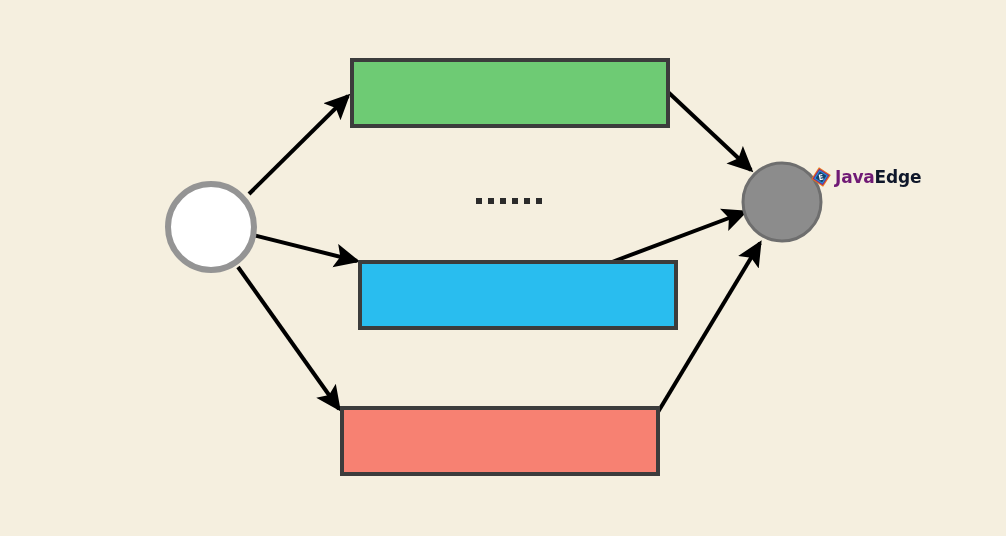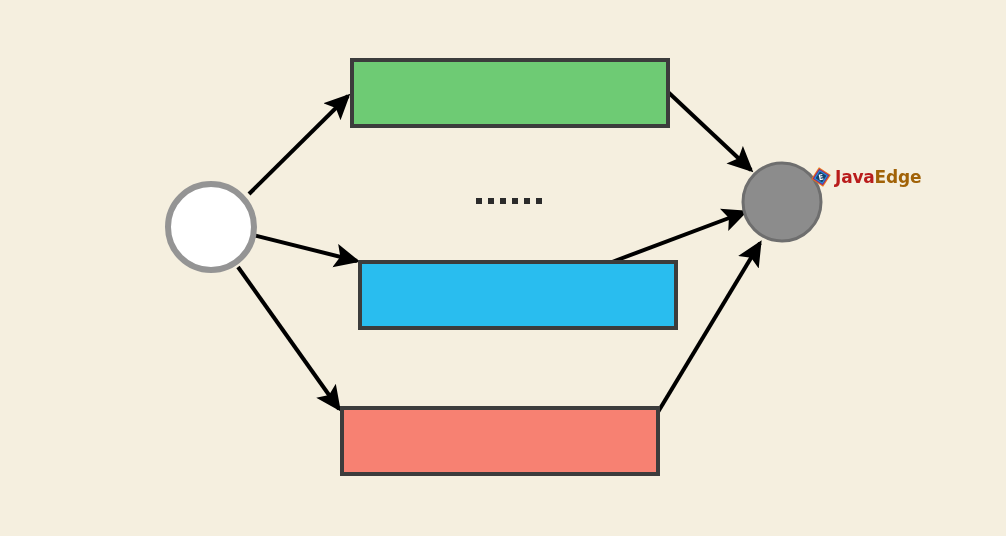--- a/index.html
+++ b/index.html
@@ -44,22 +44,22 @@
     transform: rotate(-12deg);
   }
   #watermark .wm-text {
     font-family: "DejaVu Sans", sans-serif;
     font-size: 17px;
     font-weight: bold;
     letter-spacing: -0.2px;
     white-space: nowrap;
     line-height: 1;
   }
-  #watermark .wm-java { color: #b91c1c; }
-  #watermark .wm-edge { color: #a16207; }
+  #watermark .wm-java { color: #701a75; }
+  #watermark .wm-edge { color: #0f172a; }
 </style>
 </head>
 <body style="background: rgb(245, 239, 223);">
 
 <div id="canvas" style="background: rgb(245, 239, 223);">
 
   <svg id="diagram-svg" viewBox="0 0 1006 536">
     <defs>
       <marker id="arrowhead" markerWidth="7" markerHeight="7" refX="5.6" refY="3" orient="auto" markerUnits="strokeWidth">
         <path d="M0,0 L6.4,3 L0,6 L1.3,3 Z" fill="#000000"></path>

